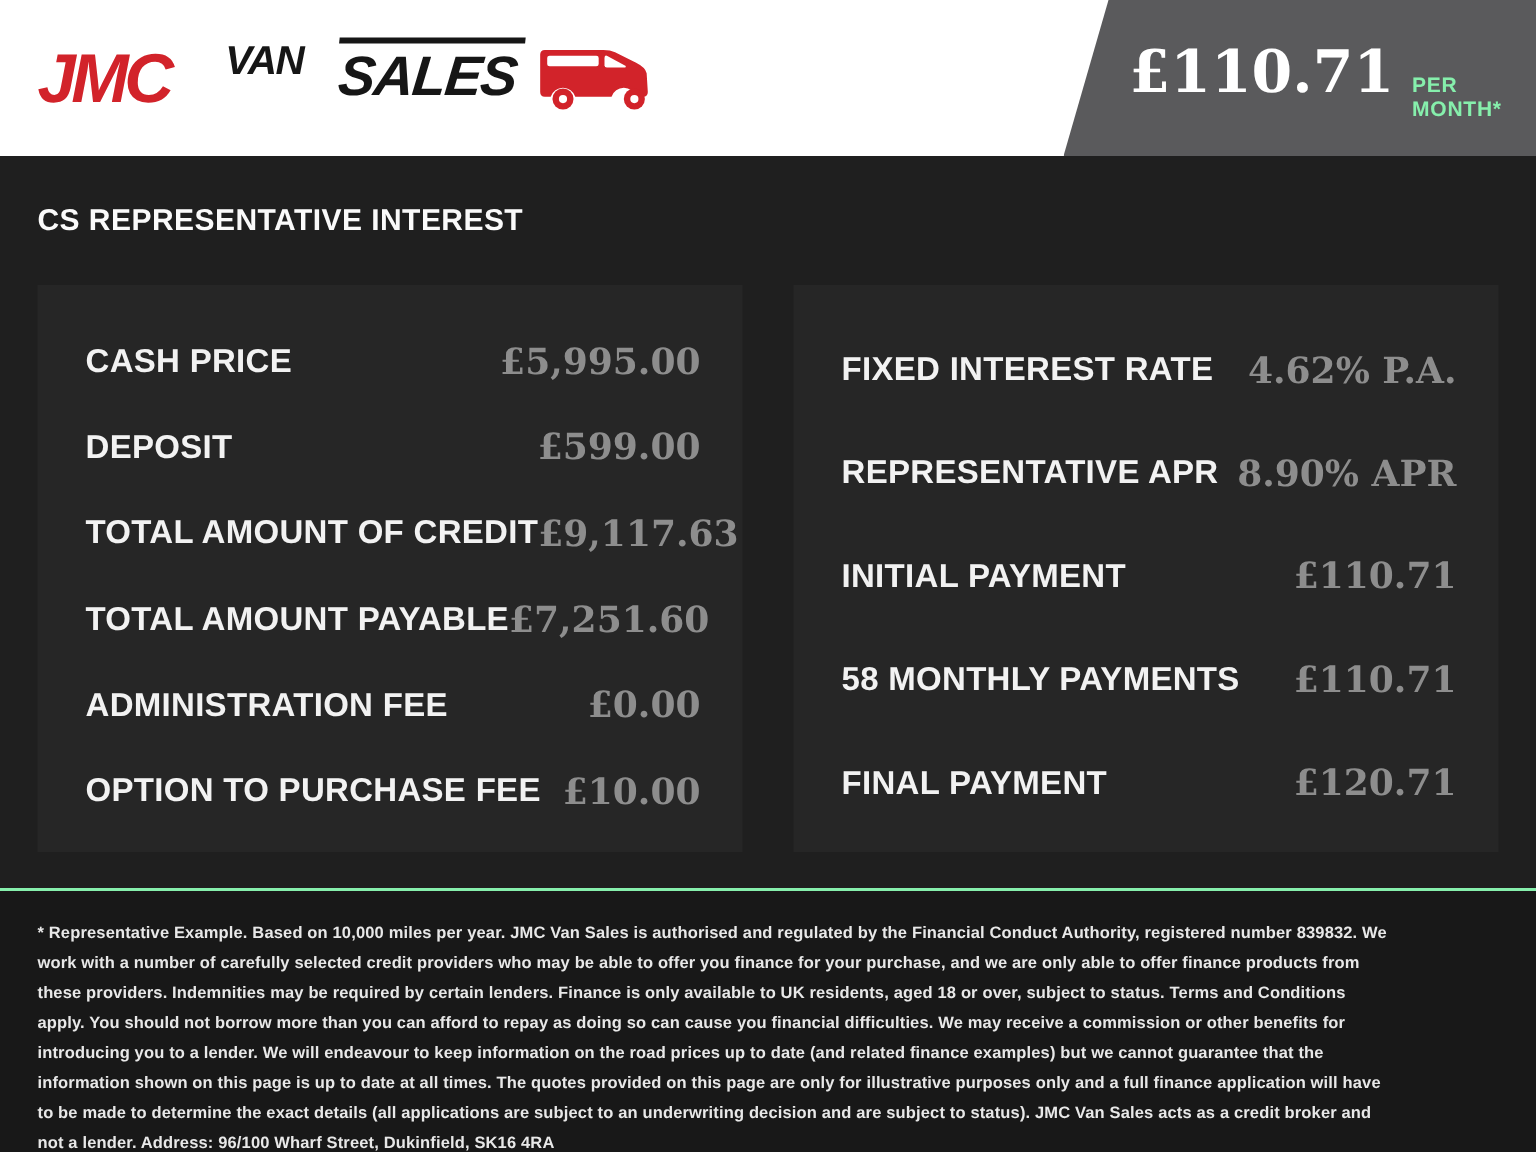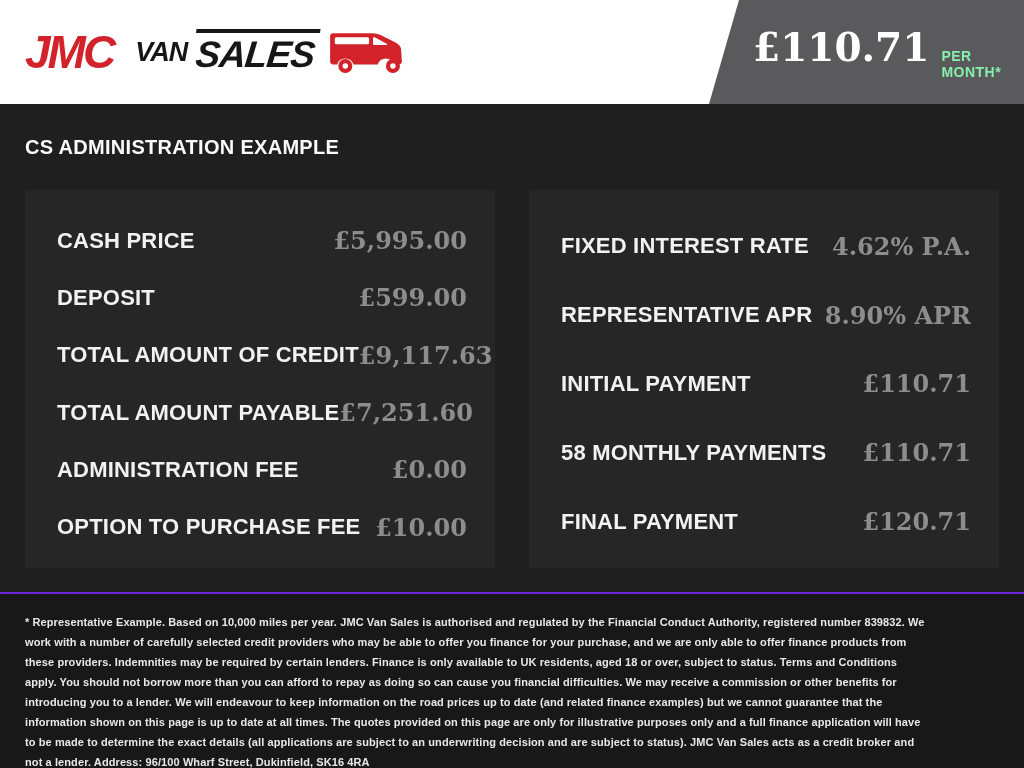--- a/index.html
+++ b/index.html
@@ -20,21 +20,21 @@
   }
   .logo {
     position: absolute;
     left: 25px;
     top: 0;
     height: 104px;
     display: flex;
     align-items: center;
     cursor: pointer;
   }
-  .logo-text { display: flex; align-items: center; font-style: italic; }
+  .logo-text { display: flex; align-items: flex-start; font-style: italic; gap: 15px; }
   .logo-jmc {
     font-size: 46px;
     font-weight: 800;
     color: #d2232a;
     letter-spacing: -3px;
     font-style: italic;
   }
   .logo-van {
     font-size: 27px;
     font-weight: 700;
@@ -130,21 +130,21 @@
     font-weight: 700;
     color: #8d8d8d;
     white-space: nowrap;
   }
 
   
   .footer {
     width: 1024px;
     height: 176px;
     background: #181818;
-    border-top: 2px solid #6d28d9;
+    border-top: 2px solid #86efac;
     padding: 18px 25px 0 25px;
   }
   .disclaimer {
     width: 905px;
     font-size: 11px;
     font-weight: 700;
     line-height: 20px;
     color: #e8e8e8;
     letter-spacing: 0.1px;
   }
@@ -174,21 +174,21 @@
 
   <div class="price-banner">
     <div class="price-line">
       <span class="price-amount">£110.71</span>
       <span class="price-period">PER MONTH*</span>
     </div>
   </div>
 </div>
 
 <div class="main">
-  <div class="page-title">CS ADMINISTRATION EXAMPLE</div>
+  <div class="page-title">CS REPRESENTATIVE INTEREST</div>
 
   <div class="panels">
 
     <div class="panel">
       <div class="finance-row">
         <span class="row-label">CASH PRICE</span>
         <span class="row-value">£5,995.00</span>
       </div>
       <div class="finance-row">
         <span class="row-label">DEPOSIT</span>

